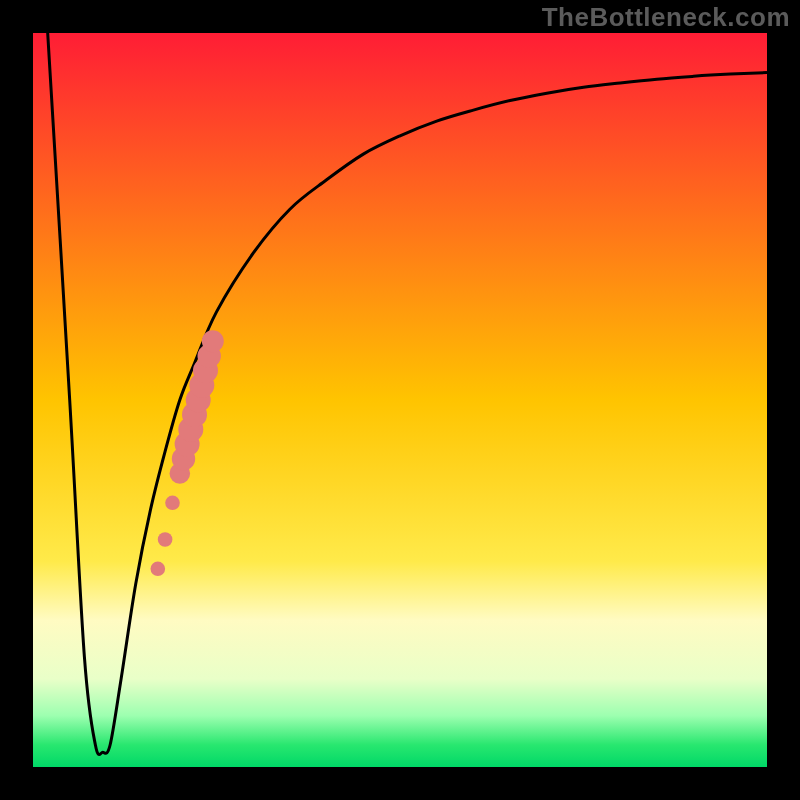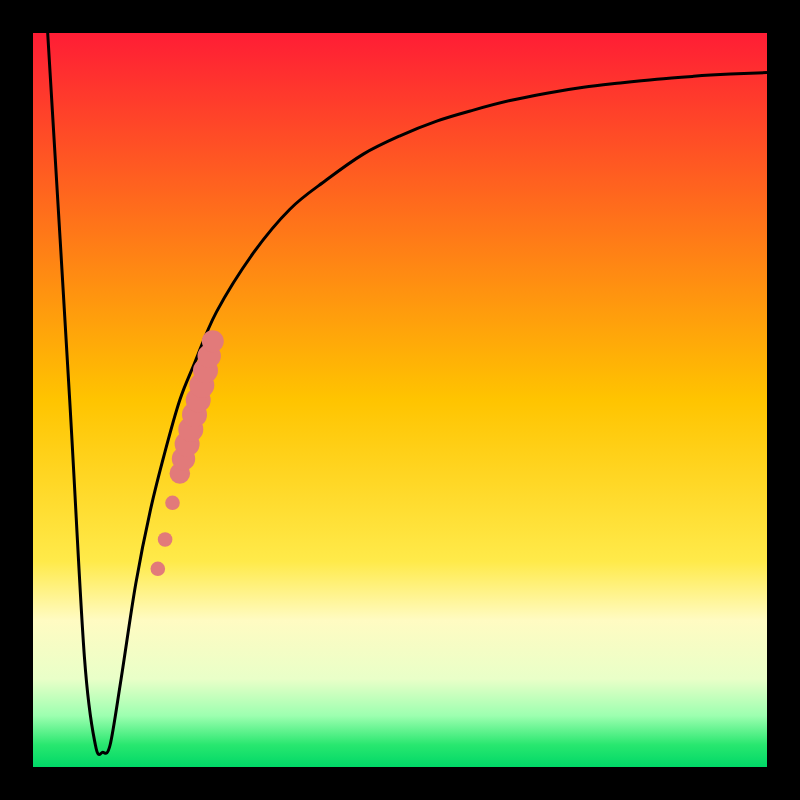--- a/index.html
+++ b/index.html
@@ -65,13 +65,14 @@
           <circle cx="190.8" cy="429.4" r="12.5" fill="#e27a7a"></circle>
           <circle cx="194.5" cy="414.7" r="12.5" fill="#e27a7a"></circle>
           <circle cx="198.2" cy="400.0" r="12.5" fill="#e27a7a"></circle>
           <circle cx="201.8" cy="385.3" r="12.5" fill="#e27a7a"></circle>
           <circle cx="205.5" cy="370.6" r="12.5" fill="#e27a7a"></circle>
           <circle cx="209.2" cy="356.0" r="11.7" fill="#e27a7a"></circle>
           <circle cx="212.8" cy="341.3" r="11.0" fill="#e27a7a"></circle>
         </g>
     </g>
   </svg>
+  <div class="watermark">TheBottleneck.com</div>
 </div>
 
 </body></html>

